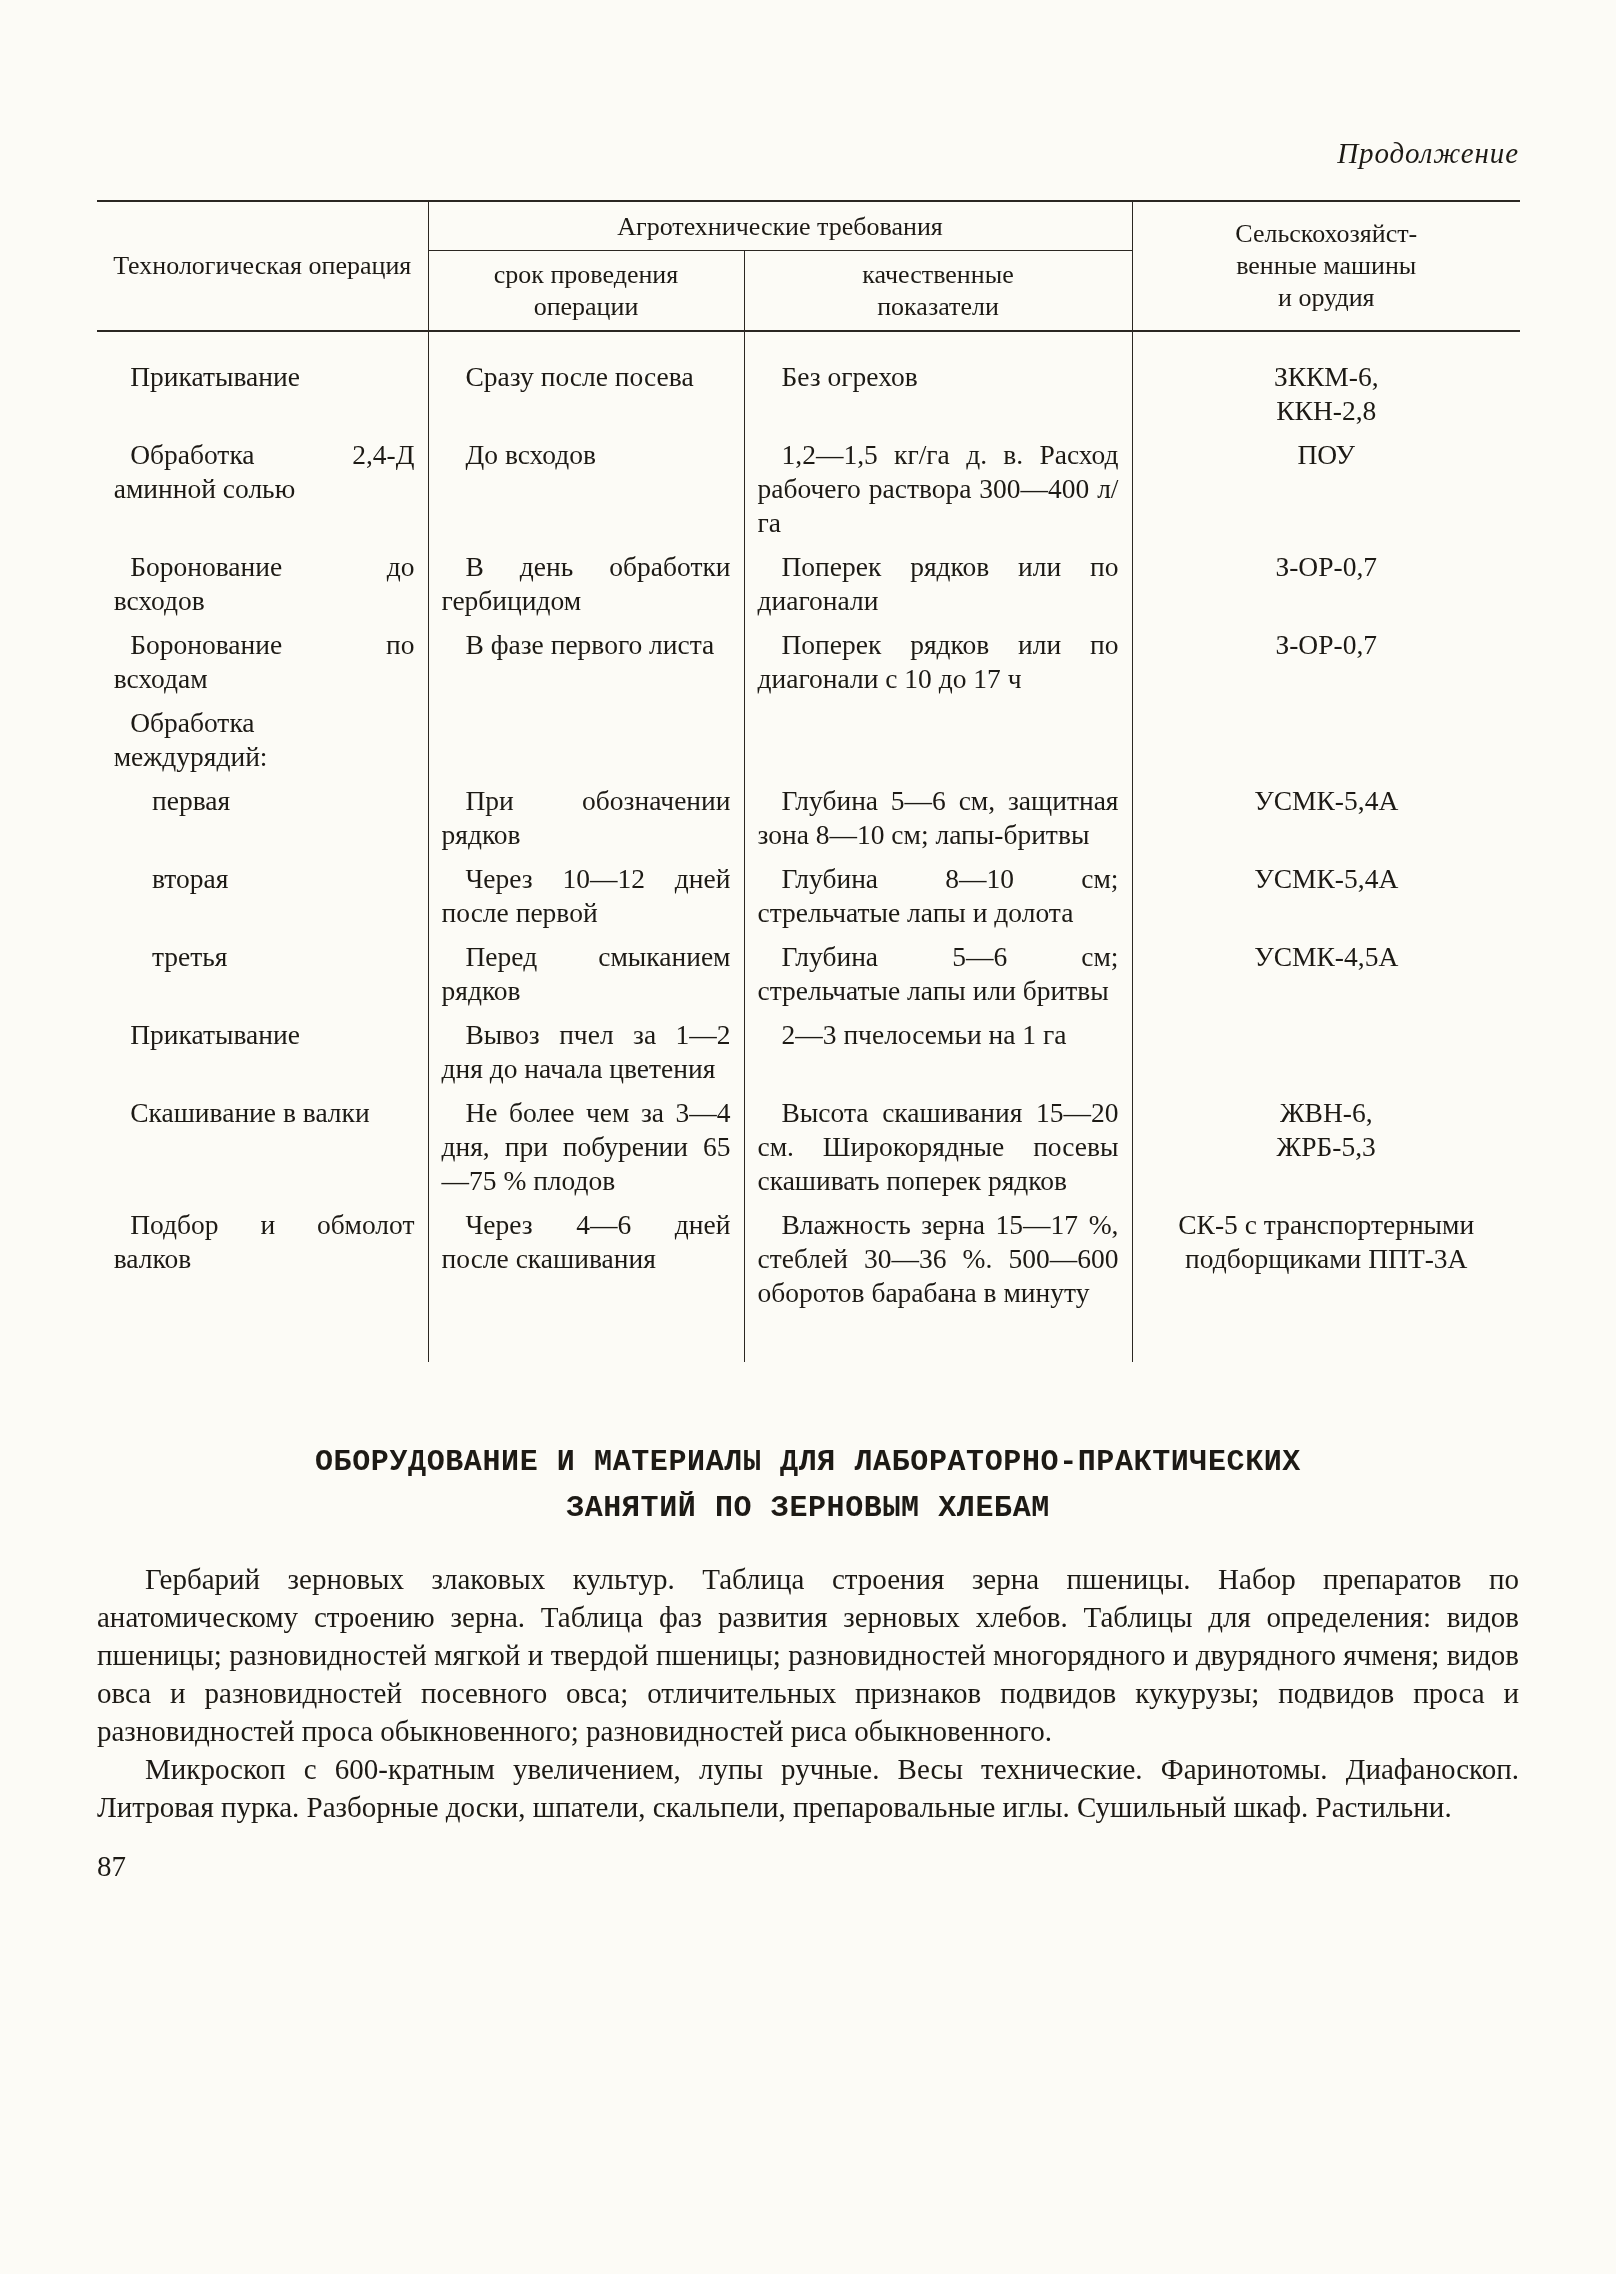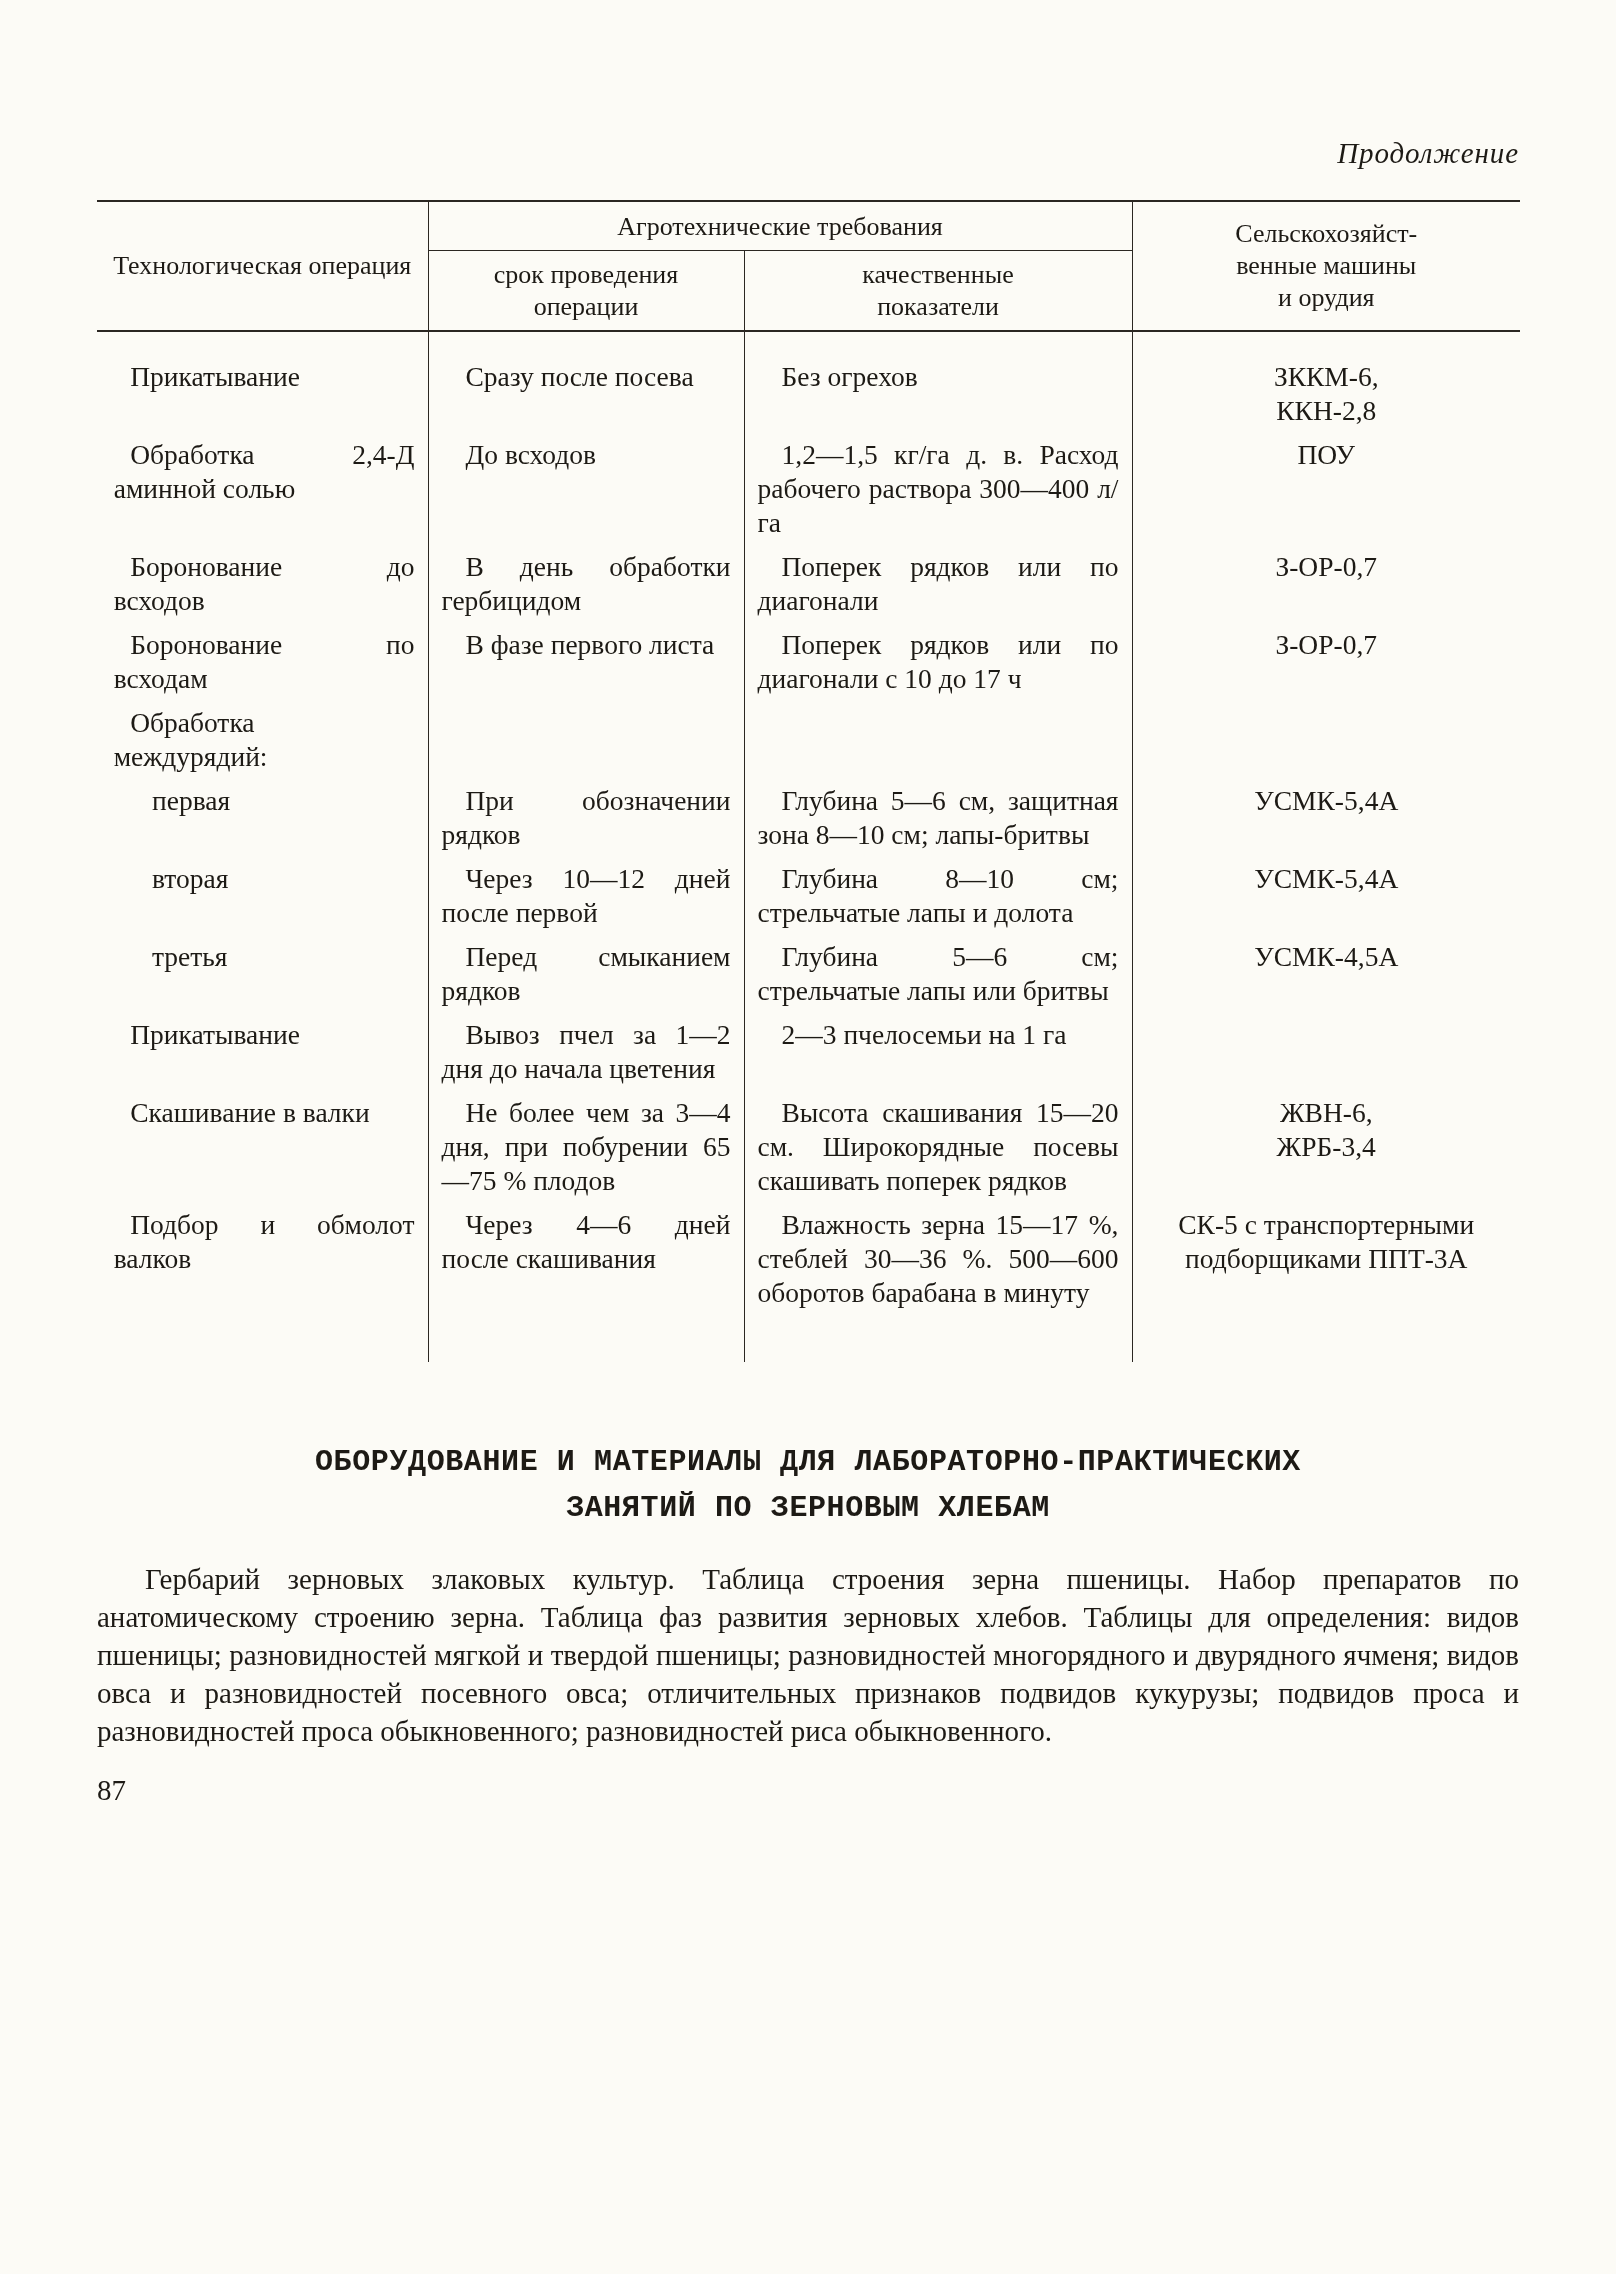--- a/index.html
+++ b/index.html
@@ -253,21 +253,21 @@
             <div class="op">Скашивание в валки</div>
           </td>
         <td class="c2">
             <div class="para">Не более чем за 3—4 дня, при побурении 65—75 % плодов</div>
           </td>
         <td class="c3">
             <div class="para">Высота скашивания 15—20 см. Широкорядные посевы скашивать поперек рядков</div>
           </td>
         <td>
             <div class="mach">ЖВН-6,
-ЖРБ-3,4</div>
+ЖРБ-5,3</div>
           </td>
       </tr>
       <tr>
         <td class="c1">
             <div class="op">Подбор и обмолот валков</div>
           </td>
         <td class="c2">
             <div class="para">Через 4—6 дней после скашивания</div>
           </td>
         <td class="c3">
@@ -286,18 +286,19 @@
     </tbody>
   </table>
 
   <div class="section-title">
     <div>ОБОРУДОВАНИЕ И МАТЕРИАЛЫ ДЛЯ ЛАБОРАТОРНО-ПРАКТИЧЕСКИХ</div>
     <div>ЗАНЯТИЙ ПО ЗЕРНОВЫМ ХЛЕБАМ</div>
   </div>
 
   <div class="body-text">
     <p>Гербарий зерновых злаковых культур. Таблица строения зерна пшеницы. Набор препаратов по анатомическому строению зерна. Таблица фаз развития зерновых хлебов. Таблицы для определения: видов пшеницы; разновидностей мягкой и твердой пшеницы; разновидностей многорядного и двурядного ячменя; видов овса и разновидностей посевного овса; отличительных признаков подвидов кукурузы; подвидов проса и разновидностей проса обыкновенного; разновидностей риса обыкновенного.</p>
+    <p>Микроскоп с 600-кратным увеличением, лупы ручные. Весы технические. Фаринотомы. Диафаноскоп. Литровая пурка. Разборные доски, шпатели, скальпели, препаровальные иглы. Сушильный шкаф. Растильни.</p>
   </div>
 
   <div class="page-num">87</div>
 
 </div>
 
 
 </body></html>

